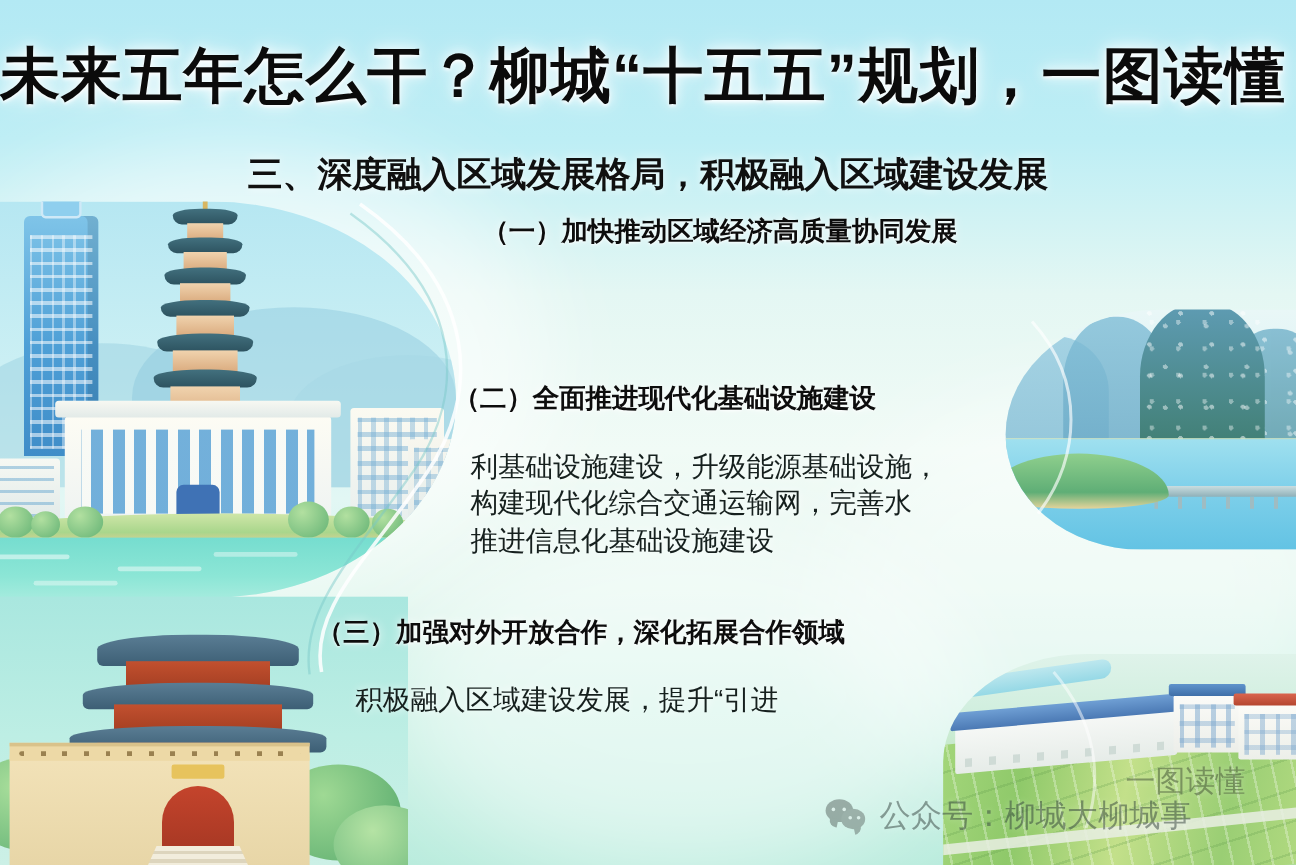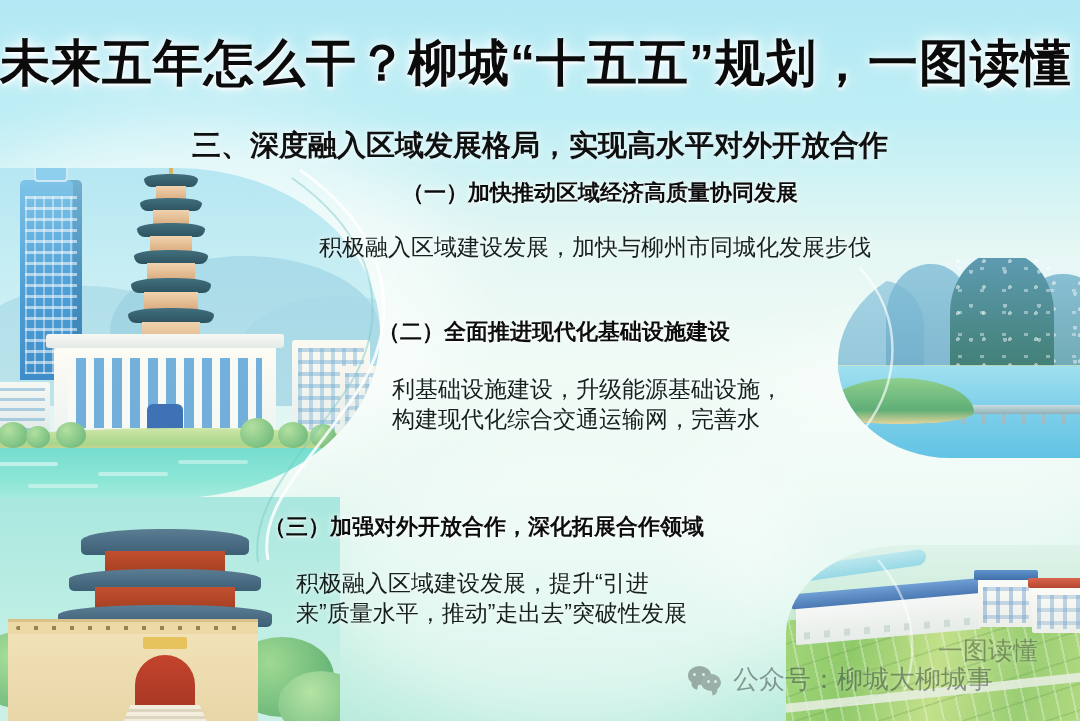--- a/index.html
+++ b/index.html
@@ -337,35 +337,34 @@
     <path d="M 300,170 C 400,240 400,330 355,395 C 305,468 258,508 268,560" fill="none" stroke="rgba(255,255,255,0.85)" stroke-width="3"></path>
     <path d="M 292,178 C 388,246 388,328 345,392 C 296,462 250,506 258,562" fill="none" stroke="rgba(120,200,200,0.45)" stroke-width="2"></path>
     <path d="M 860,268 C 905,318 900,382 865,428" fill="none" stroke="rgba(255,255,255,0.65)" stroke-width="2.5"></path>
     <path d="M 878,560 C 912,600 920,646 905,690" fill="none" stroke="rgba(255,255,255,0.5)" stroke-width="2.5"></path>
   </svg>
 
   <div class="text-layer">
 
     <div class="headline">未来五年怎么干？柳城“十五五”规划，一图读懂！</div>
 
-    <div class="subhead">三、深度融入区域发展格局，实现高水平对外开放合作</div>
+    <div class="subhead">三、深度融入区域发展格局，积极融入区域建设发展</div>
 
     <div class="sec-title t1">（一）加快推动区域经济高质量协同发展</div>
-    <div class="sec-body b1">积极融入区域建设发展，加快与柳州市同城化发展步伐</div>
 
     <div class="sec-title t2">（二）全面推进现代化基础设施建设</div>
     <div class="sec-body b2">
       <div>利基础设施建设，升级能源基础设施，</div>
       <div>构建现代化综合交通运输网，完善水</div>
+      <div>推进信息化基础设施建设</div>
     </div>
 
     <div class="sec-title t3">（三）加强对外开放合作，深化拓展合作领域</div>
     <div class="sec-body b3">
       <div>积极融入区域建设发展，提升“引进</div>
-      <div>来”质量水平，推动”走出去”突破性发展</div>
     </div>
 
     <div class="park-label">一图读懂</div>
 
     <div class="watermark">
       <span class="wm-icon">
         <span class="b1b"></span>
         <span class="b2b"></span>
         <span class="dot" style="left:5px;top:7px;"></span>
         <span class="dot" style="left:14px;top:7px;"></span>

